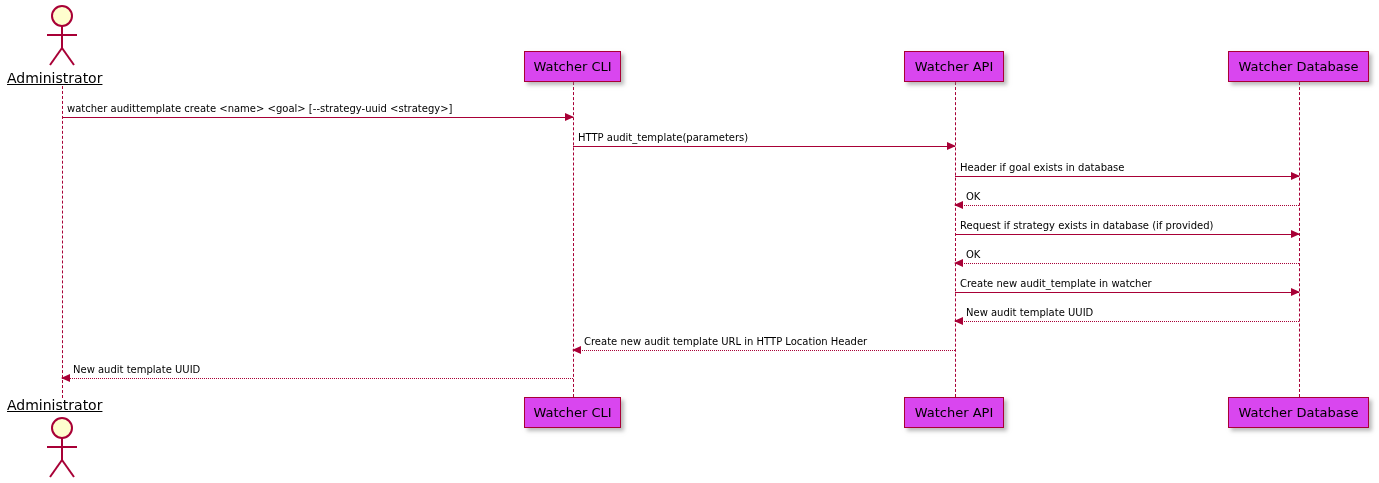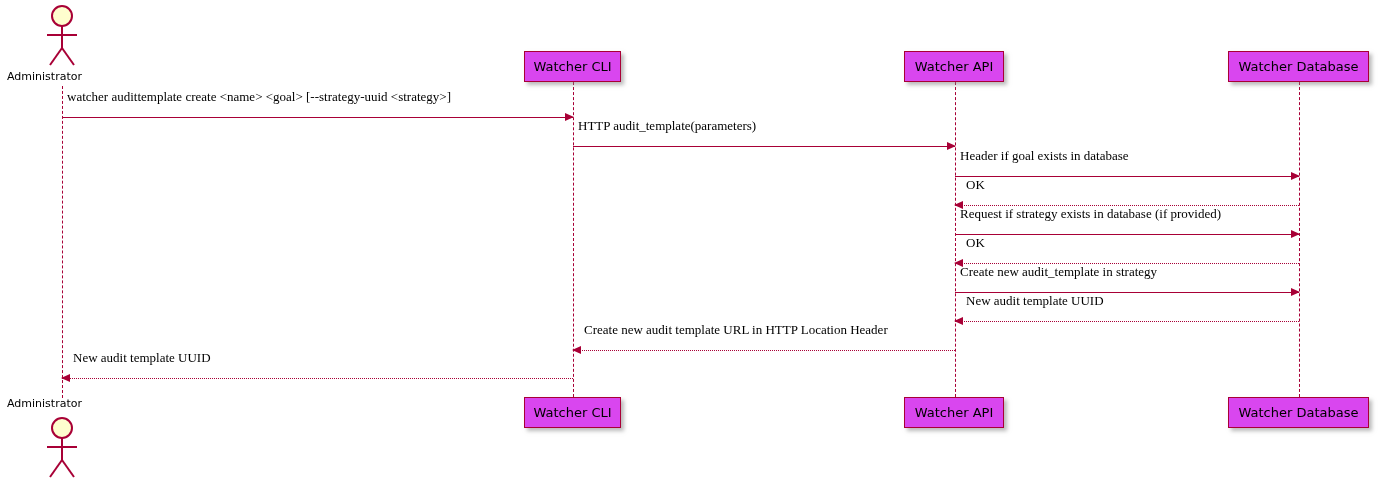--- a/index.html
+++ b/index.html
@@ -39,25 +39,26 @@
     box-shadow: 3px 3px 4px rgba(130,130,130,0.55);
     z-index: 5;
   }
   
   .actor-figure {
     position: absolute;
     z-index: 5;
   }
   .actor-label {
     position: absolute;
-    font-size: 11px;
+    font-size: 14px;
     color: #000000;
     white-space: nowrap;
     line-height: 1;
     z-index: 5;
+    text-decoration: underline;
   }
   
   .msg {
     position: absolute;
     height: 0;
     z-index: 3;
   }
   .msg .line {
     position: absolute;
     left: 0;
@@ -80,26 +81,25 @@
   .msg.right .head {
     right: -1px;
     border-left: 9px solid #A80036;
   }
   .msg.left .head {
     left: -1px;
     border-right: 9px solid #A80036;
   }
   .msg .label {
     position: absolute;
-    bottom: 14px;
-    font-size: 13px;
+    bottom: 3px;
+    font-size: 10px;
     color: #000000;
     white-space: nowrap;
     line-height: 1;
-    font-family: Liberation Serif, serif;
   }
   .msg.right .label { left: 5px; }
   .msg.left  .label { left: 11px; }
 </style>
 </head>
 <body>
 
 <div id="diagram">
 
   <div class="lifeline" style="left:62px; top:86px; height:312px;"></div>
@@ -160,21 +160,21 @@
 
   <div class="msg left dotted" style="left:955px; top:263px; width:344px;">
     <div class="line"></div>
     <div class="head"></div>
     <div class="label">OK</div>
   </div>
 
   <div class="msg right" style="left:955px; top:292px; width:344px;">
     <div class="line"></div>
     <div class="head"></div>
-    <div class="label">Create new audit_template in strategy</div>
+    <div class="label">Create new audit_template in watcher</div>
   </div>
 
   <div class="msg left dotted" style="left:955px; top:321px; width:344px;">
     <div class="line"></div>
     <div class="head"></div>
     <div class="label">New audit template UUID</div>
   </div>
 
   <div class="msg left dotted" style="left:573px; top:350px; width:382px;">
     <div class="line"></div>

